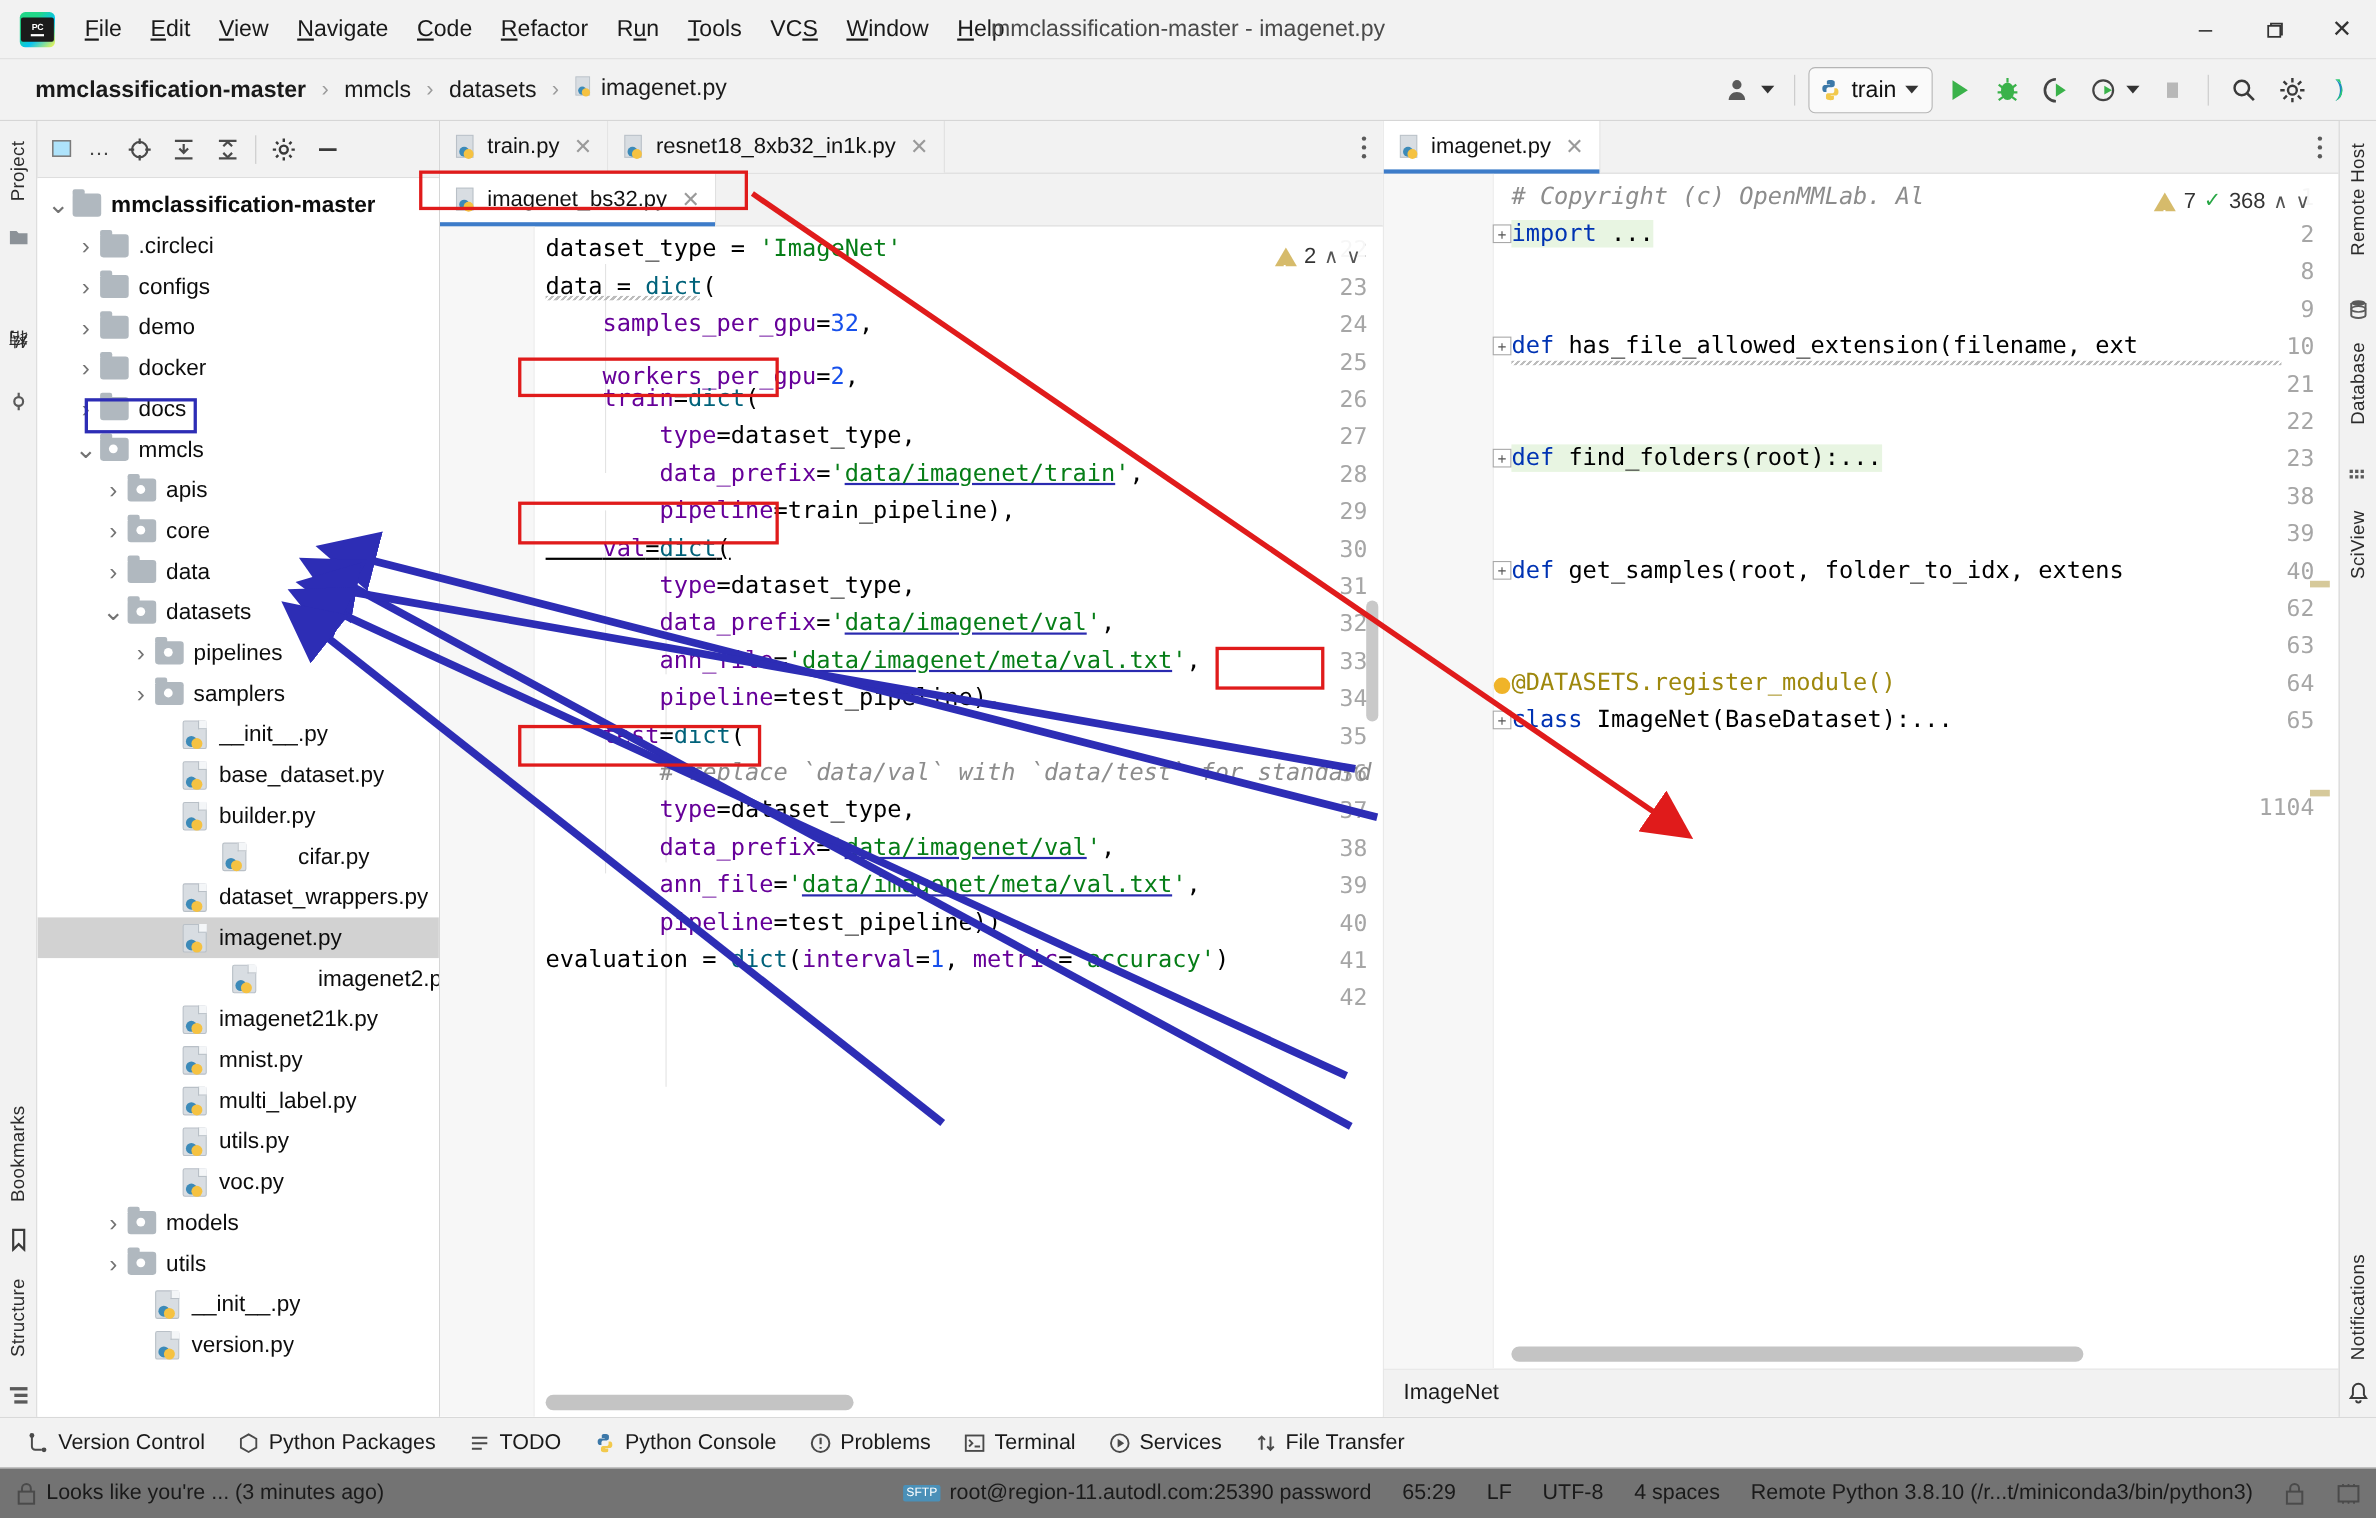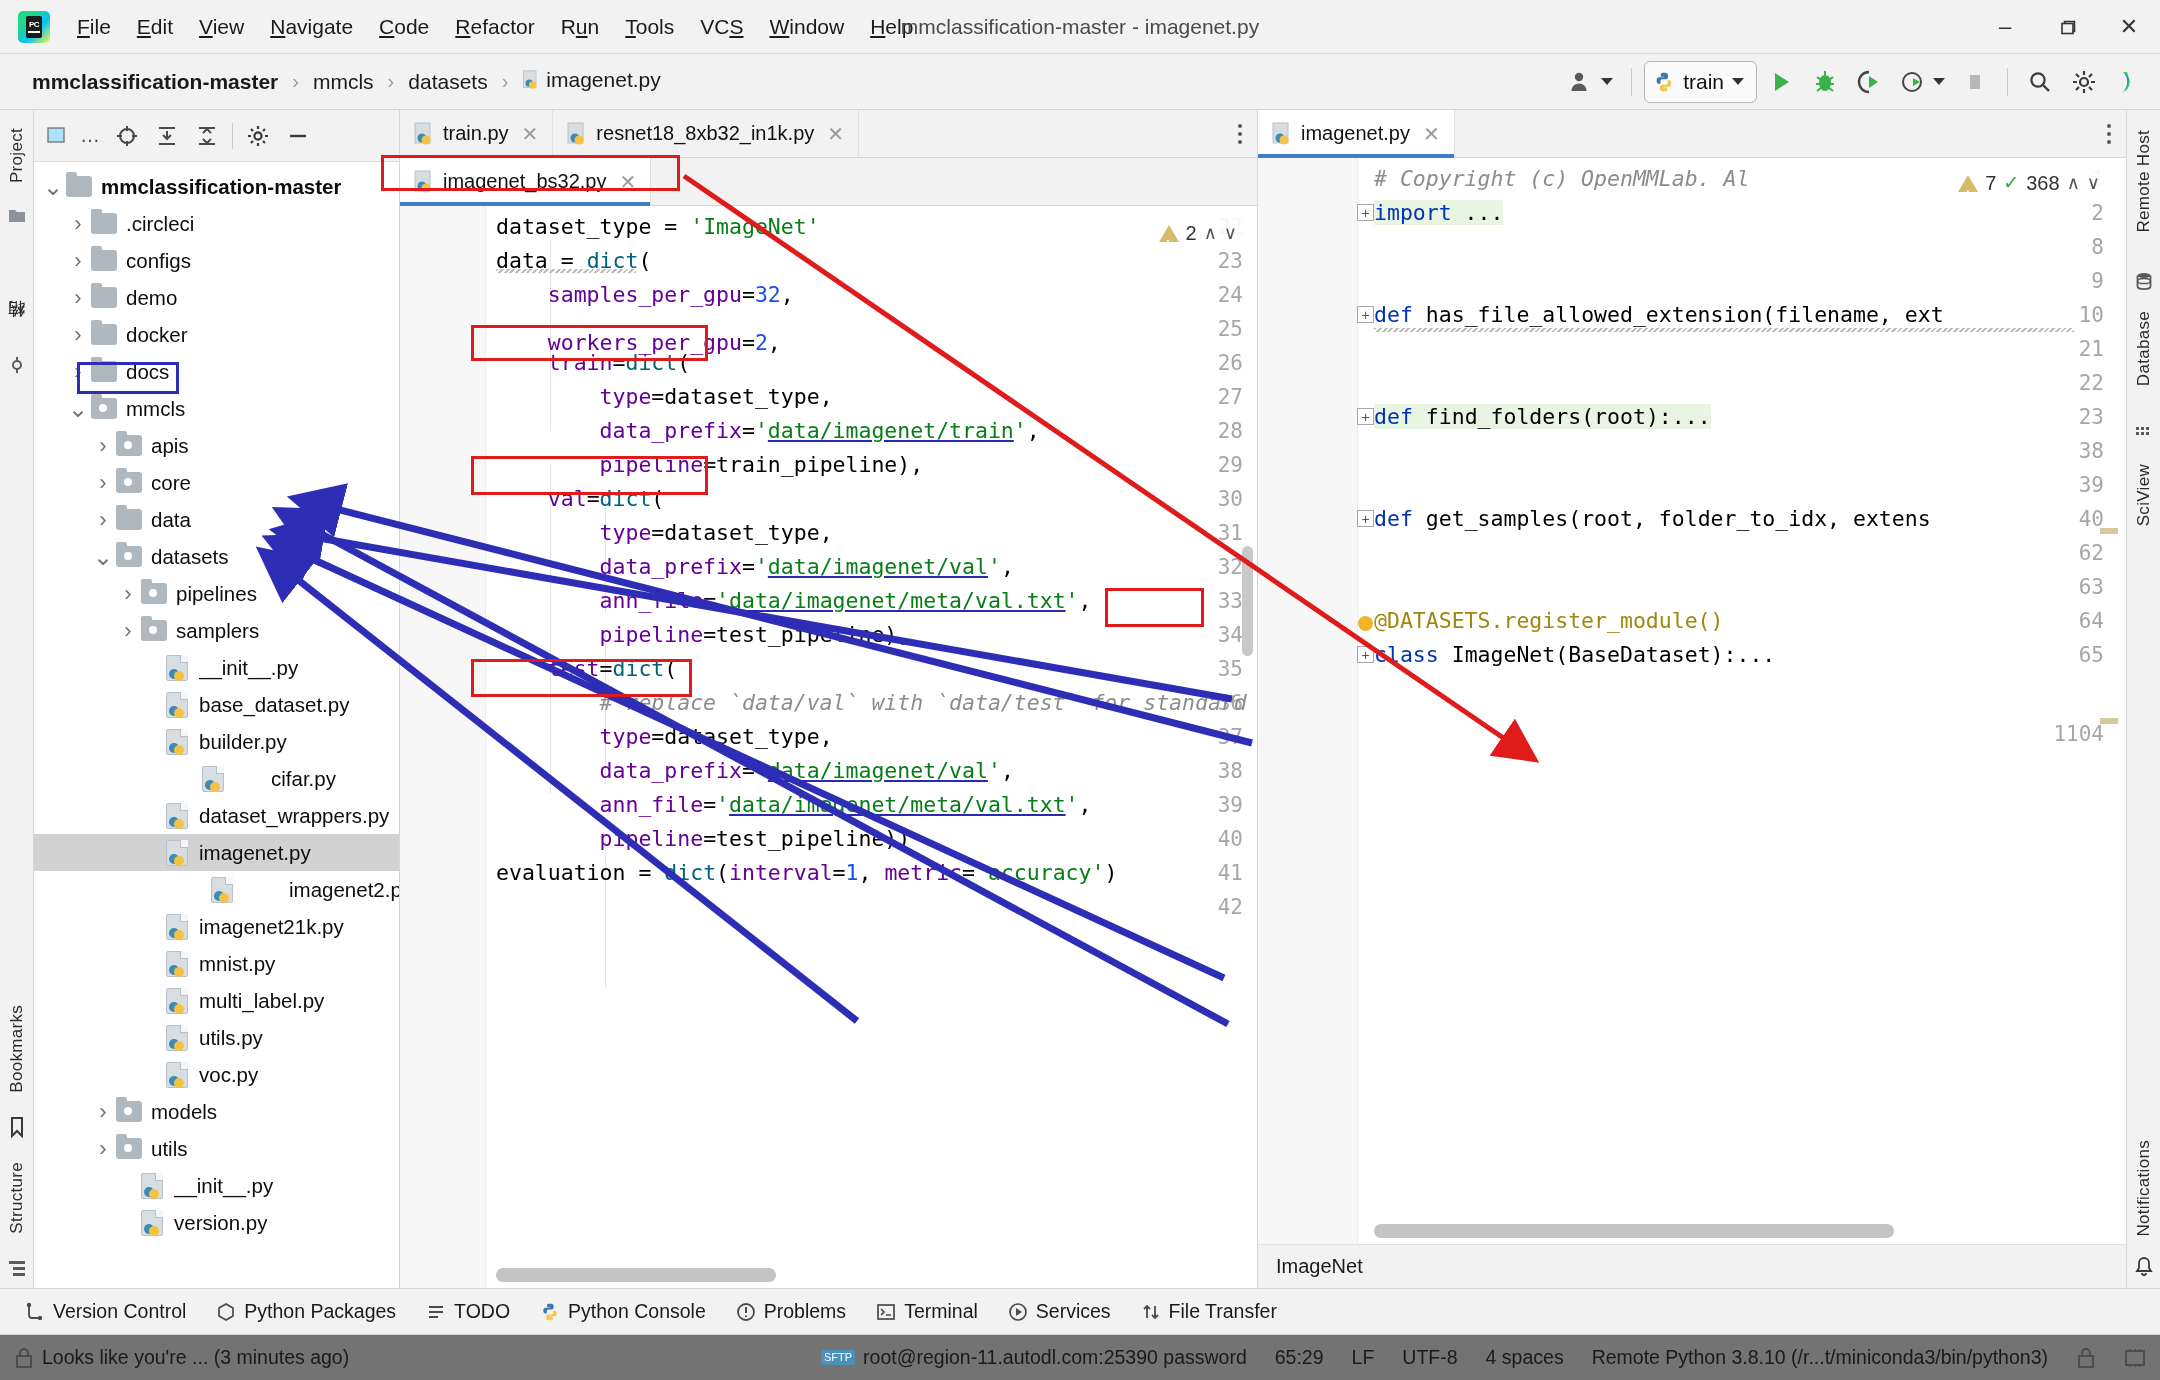--- a/index.html
+++ b/index.html
@@ -17,21 +17,21 @@
     height: 54px; background: #f2f2f2; display: flex; align-items: center;
     border-bottom: 1px solid #dcdcdc; position: relative; flex: 0 0 54px;
   }
   .pc-logo {
     width: 32px; height: 32px; margin-left: 18px; margin-right: 14px;
     border-radius: 5px; position: relative; overflow: hidden;
     background: linear-gradient(135deg,#21d789 0%,#21d789 30%,#07c3f2 60%,#fcf84a 100%);
     display: flex; align-items: center; justify-content: center;
   }
   .pc-logo .inner {
-    width: 16px; height: 22px; background: #1b1b1b; border-radius: 2px;
+    width: 30px; height: 22px; background: #1b1b1b; border-radius: 2px;
     color: #fff; font-size: 8px; line-height: 9px; font-weight: bold;
     display: flex; flex-direction: column; align-items: center; justify-content: center;
   }
   .pc-logo .inner .pc { letter-spacing: -0.5px; }
   .pc-logo .inner .bar { width: 12px; height: 2px; background: #fff; margin-top: 2px; }
   .menu-items { display: flex; align-items: center; gap: 0px; }
   .menu-item {
     padding: 6px 13px; font-size: 21px; color: #1a1a1a; cursor: default; white-space: nowrap;
   }
   .menu-item .mn { text-decoration: underline; }
@@ -729,21 +729,21 @@
             <div class="codeline" style="top: 120px;">    <span class="k-param">workers_per_gpu</span>=<span class="k-num">2</span>,</div>
             <div class="lnum" style="top: 140px;">26</div>
             <div class="codeline" style="top: 140px;">    <span class="k-param">train</span>=<span class="k-fn">dict</span>(</div>
             <div class="lnum" style="top: 174px;">27</div>
             <div class="codeline" style="top: 174px;">        <span class="k-param">type</span>=<span class="k-id">dataset_type</span>,</div>
             <div class="lnum" style="top: 208px;">28</div>
             <div class="codeline" style="top: 208px;">        <span class="k-param">data_prefix</span>=<span class="k-str">'<span class="ulink">data/imagenet/train</span>'</span>,</div>
             <div class="lnum" style="top: 242px;">29</div>
             <div class="codeline" style="top: 242px;">        <span class="k-param">pipeline</span>=<span class="k-id">train_pipeline</span>),</div>
             <div class="lnum" style="top: 276px;">30</div>
-            <div class="codeline" style="top: 276px;">    <span class="k-param">val</span>=<span class="k-fn">dict</span>(</div>
+            <div class="codeline" style="top: 276px; text-decoration: underline;">    <span class="k-param">val</span>=<span class="k-fn">dict</span>(</div>
             <div class="lnum" style="top: 310px;">31</div>
             <div class="codeline" style="top: 310px;">        <span class="k-param">type</span>=<span class="k-id">dataset_type</span>,</div>
             <div class="lnum" style="top: 344px;">32</div>
             <div class="codeline" style="top: 344px;">        <span class="k-param">data_prefix</span>=<span class="k-str">'<span class="ulink">data/imagenet/val</span>'</span>,</div>
             <div class="lnum" style="top: 378px;">33</div>
             <div class="codeline" style="top: 378px;">        <span class="k-param">ann_file</span>=<span class="k-str">'<span class="ulink">data/imagenet/meta/val.txt</span>'</span>,</div>
             <div class="lnum" style="top: 412px;">34</div>
             <div class="codeline" style="top: 412px;">        <span class="k-param">pipeline</span>=<span class="k-id">test_pipeline</span>),</div>
             <div class="lnum" style="top: 446px;">35</div>
             <div class="codeline" style="top: 446px;">    <span class="k-param">test</span>=<span class="k-fn">dict</span>(</div>

